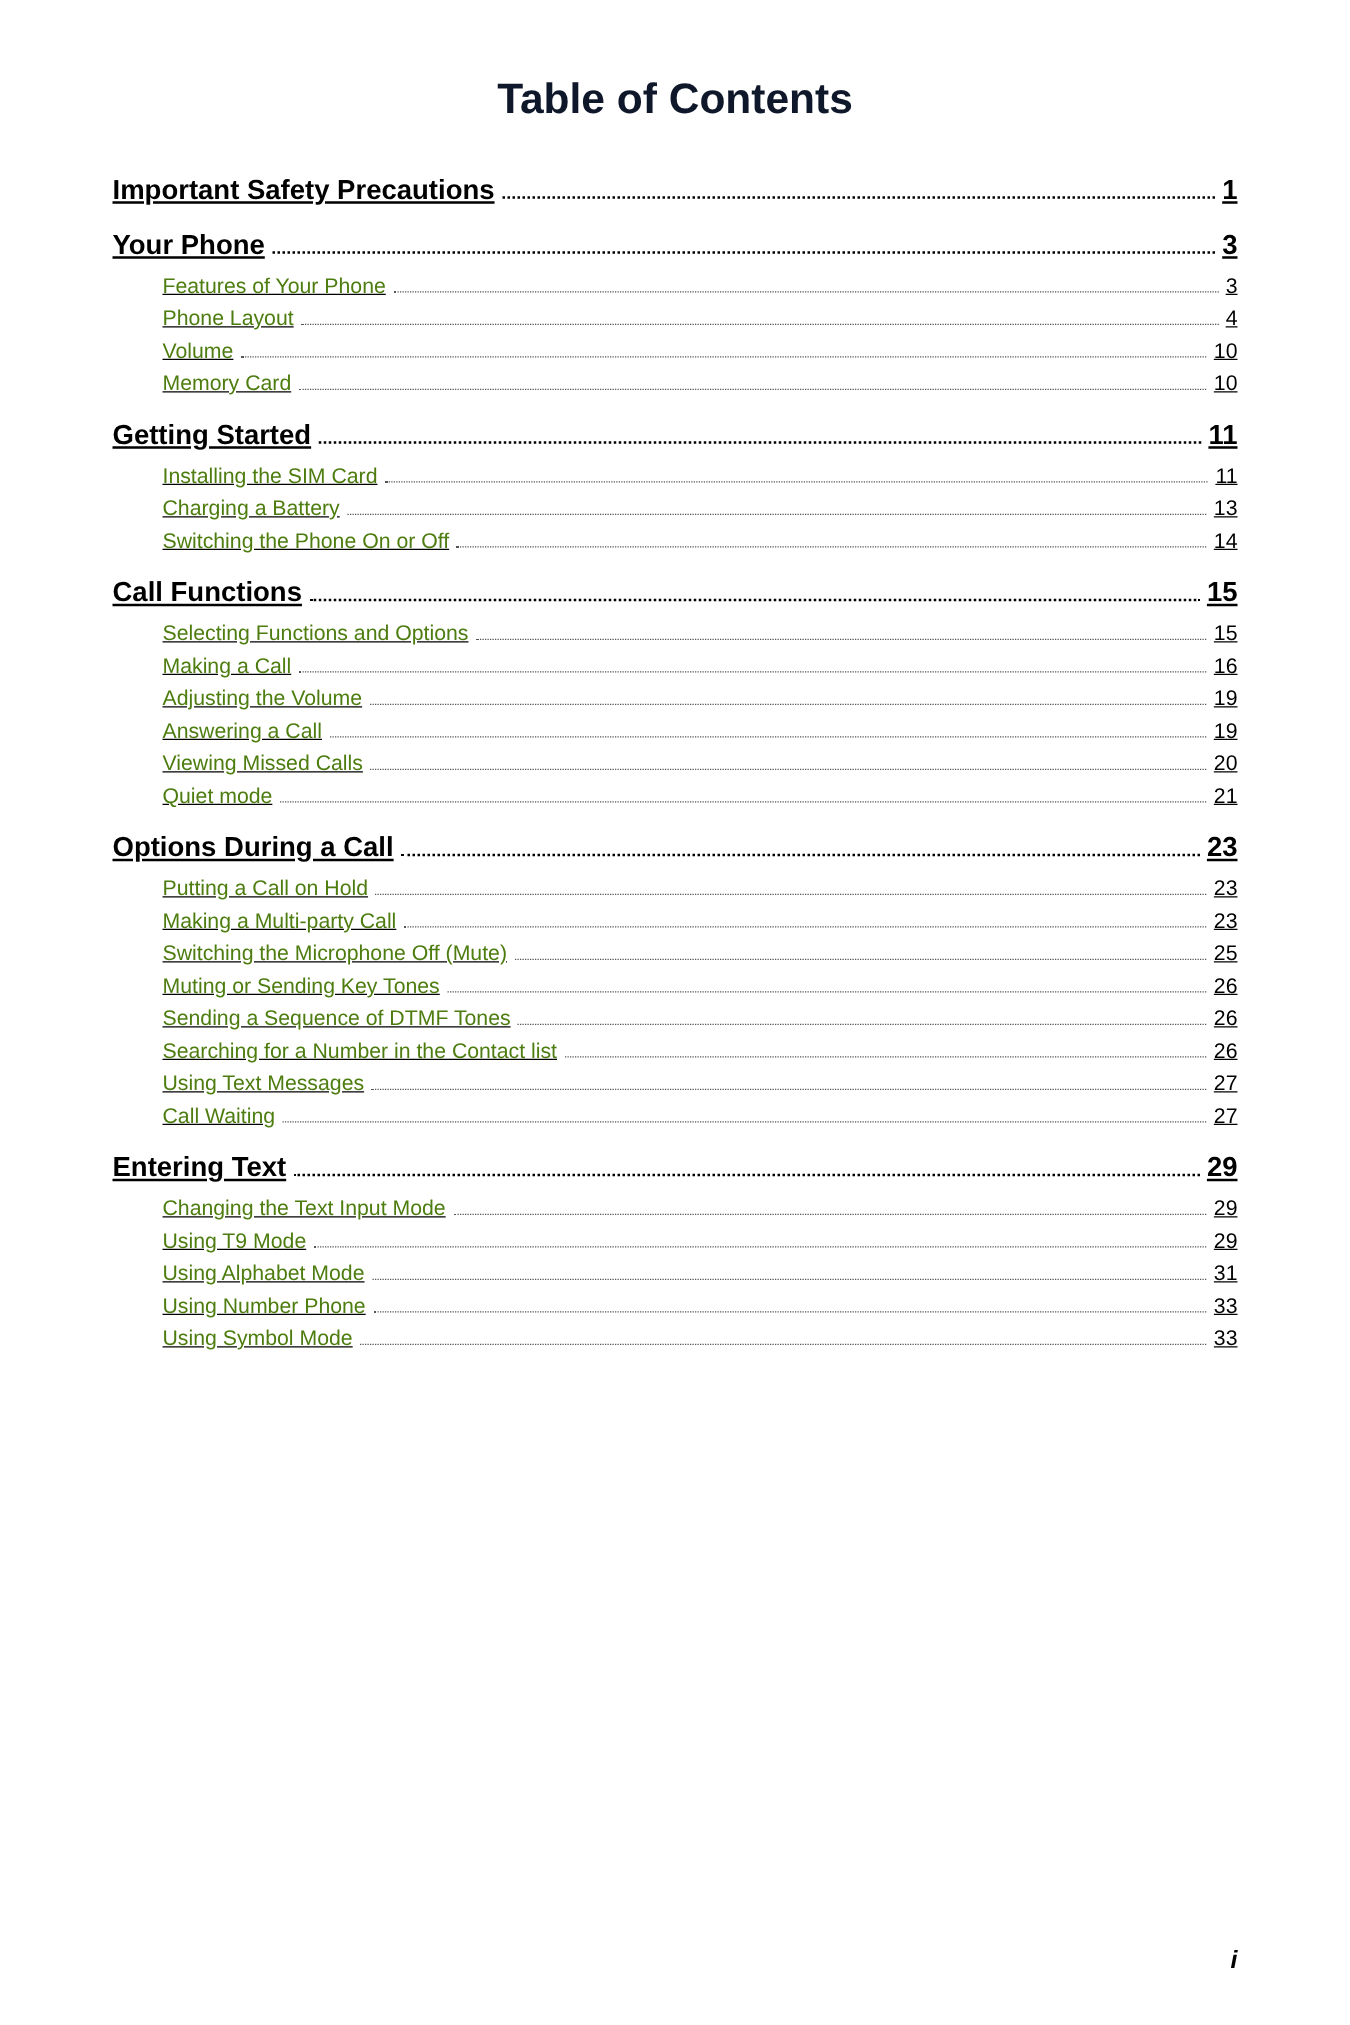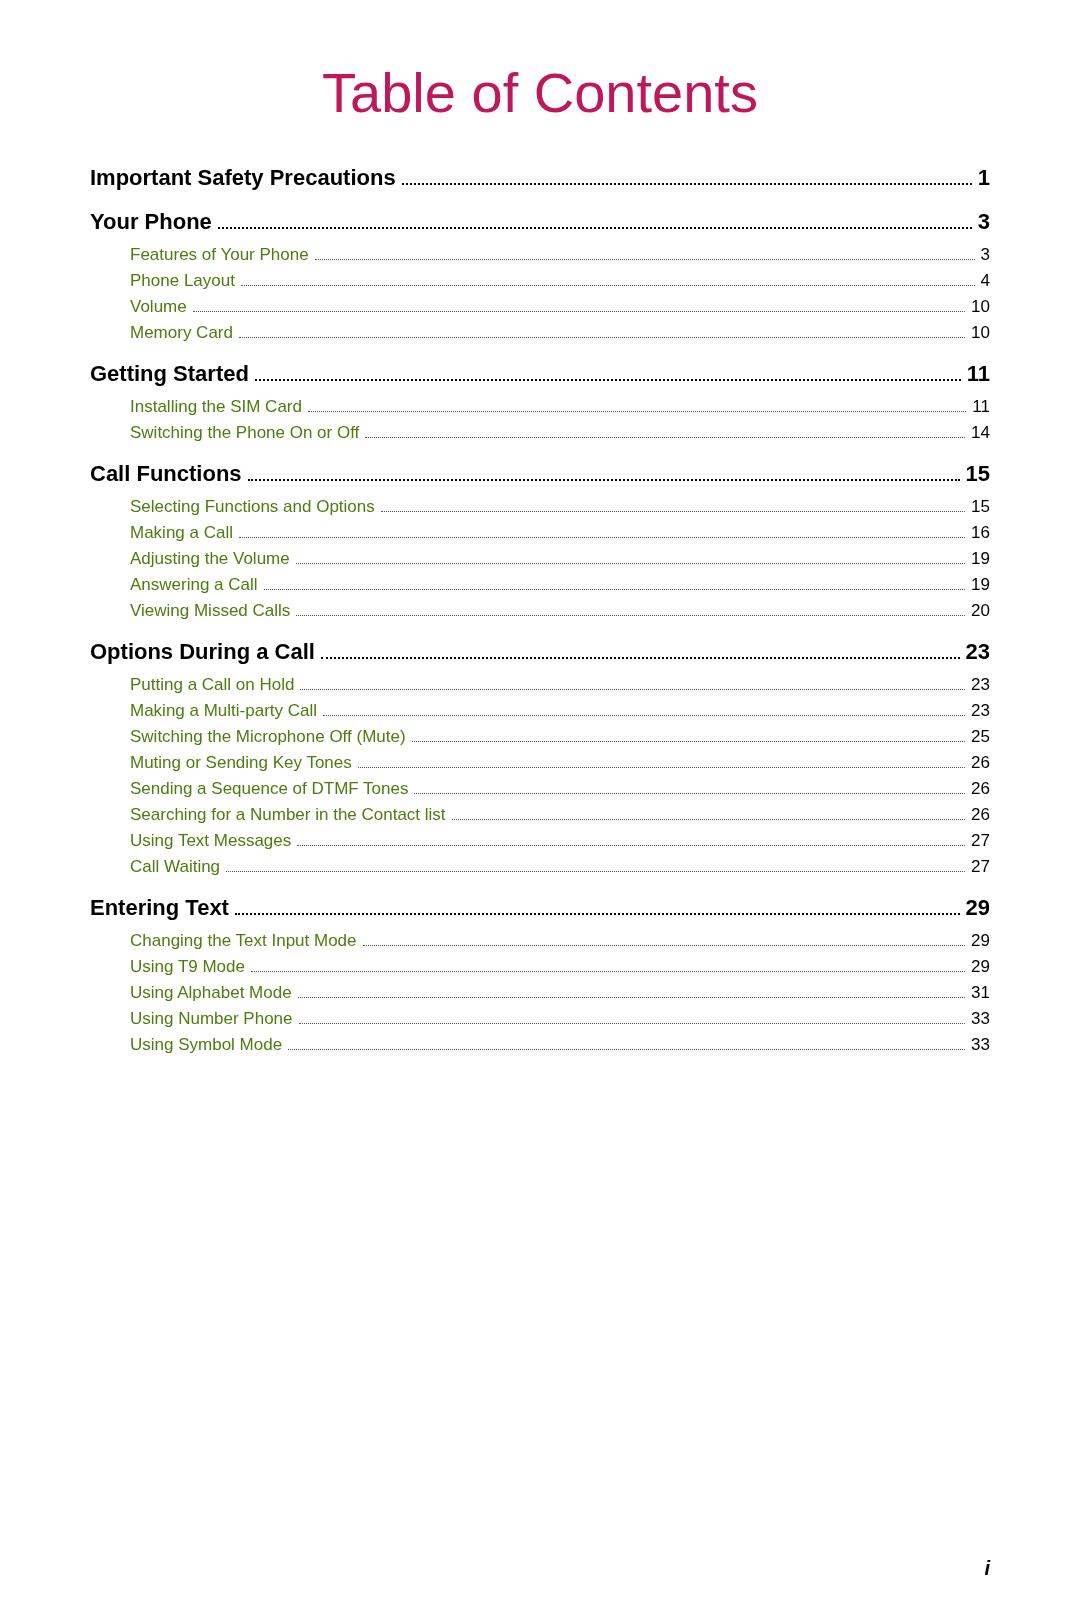--- a/index.html
+++ b/index.html
@@ -12,28 +12,29 @@
       background: #ffffff;
       font-family: Arial, Helvetica, sans-serif;
       width: 1080px;
       min-height: 1620px;
       padding: 60px 90px 80px 90px;
       position: relative;
     }
 
     .page-title {
       text-align: center;
-      color: #be185d;
-      font-size: 56px;
-      font-weight: normal;
+      color: #0f172a;
+      font-size: 34px;
+      font-weight: bold;
       margin-bottom: 40px;
     }
 
     .toc-container {
       width: 100%;
+      text-decoration: underline;
     }
 
     .toc-section-header {
       display: flex;
       align-items: baseline;
       margin-bottom: 10px;
       margin-top: 18px;
     }
 
     .toc-section-header .title {
@@ -134,20 +135,25 @@
       <span class="title">Getting Started</span>
       <span class="dots"></span>
       <span class="page-num">11</span>
     </div>
     <div class="toc-sub-item">
       <span class="title">Installing the SIM Card</span>
       <span class="dots"></span>
       <span class="page-num">11</span>
     </div>
     <div class="toc-sub-item">
+      <span class="title">Charging a Battery</span>
+      <span class="dots"></span>
+      <span class="page-num">13</span>
+    </div>
+    <div class="toc-sub-item">
       <span class="title">Switching the Phone On or Off</span>
       <span class="dots"></span>
       <span class="page-num">14</span>
     </div>
     <div class="toc-section-header">
       <span class="title">Call Functions</span>
       <span class="dots"></span>
       <span class="page-num">15</span>
     </div>
     <div class="toc-sub-item">
@@ -168,20 +174,25 @@
     <div class="toc-sub-item">
       <span class="title">Answering a Call</span>
       <span class="dots"></span>
       <span class="page-num">19</span>
     </div>
     <div class="toc-sub-item">
       <span class="title">Viewing Missed Calls</span>
       <span class="dots"></span>
       <span class="page-num">20</span>
     </div>
+    <div class="toc-sub-item">
+      <span class="title">Quiet mode</span>
+      <span class="dots"></span>
+      <span class="page-num">21</span>
+    </div>
     <div class="toc-section-header">
       <span class="title">Options During a Call</span>
       <span class="dots"></span>
       <span class="page-num">23</span>
     </div>
     <div class="toc-sub-item">
       <span class="title">Putting a Call on Hold</span>
       <span class="dots"></span>
       <span class="page-num">23</span>
     </div>

